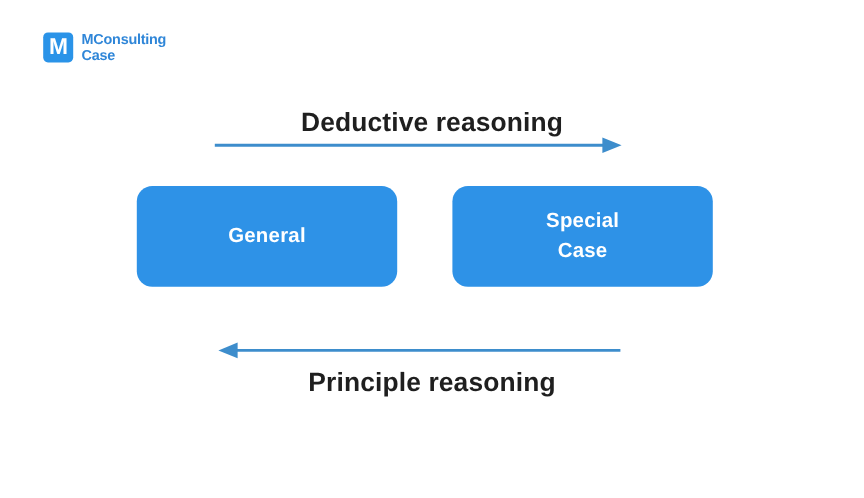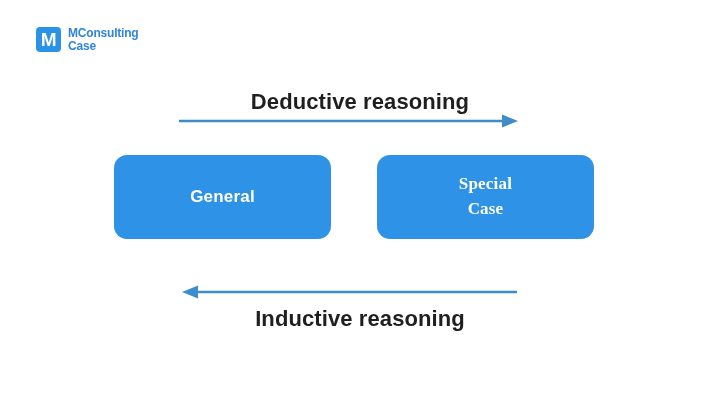--- a/index.html
+++ b/index.html
@@ -92,21 +92,21 @@
     align-items: center;
     justify-content: center;
     color: #ffffff;
     font-size: 17px;
     font-weight: bold;
     line-height: 1.45;
     text-align: center;
     letter-spacing: 0.2px;
   }
   #box-general { left: 114px; width: 217px; }
-  #box-special { left: 377px; width: 217px; font-family: Liberation Serif, serif; }
+  #box-special { left: 377px; width: 217px; }
 </style>
 </head>
 <body>
 
 <div id="canvas">
 
   <div id="logo">
     <div id="logo-mark">
       <span class="m-glyph">M</span>
     </div>
@@ -130,15 +130,15 @@
   <div class="concept-box" id="box-special">
     <span>Special</span>
     <span>Case</span>
   </div>
 
   <svg class="arrow-svg" id="arrow-bottom-wrap" viewBox="0 0 360 20">
     <line x1="25" y1="10" x2="347" y2="10" stroke="#3d8dcc" stroke-width="2.4"></line>
     <polygon points="28,3.5 12,10 28,16.5" fill="#3d8dcc"></polygon>
   </svg>
 
-  <div class="caption" id="caption-bottom">Inductive reasoning</div>
+  <div class="caption" id="caption-bottom">Principle reasoning</div>
 
 </div>
 
 </body></html>

